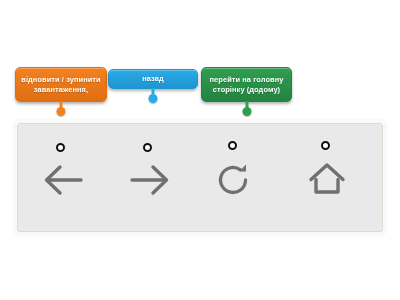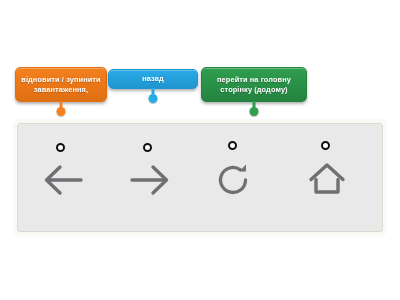--- a/index.html
+++ b/index.html
@@ -110,21 +110,21 @@
       <span class="chip-stem" style="background: rgb(244, 128, 30);"></span>
       <span class="chip-dot" style="background: rgb(244, 128, 30);"></span>
     </div>
 
     <div class="label-chip" id="chip-1" style="left: 108px; top: 69px; width: 90px; height: 20px; background: linear-gradient(rgb(41, 171, 232) 0%, rgb(31, 149, 207) 100%); border: 1px solid rgb(31, 149, 207);">
       <span>назад</span>
       <span class="chip-stem" style="background: rgb(41, 171, 232);"></span>
       <span class="chip-dot" style="background: rgb(41, 171, 232);"></span>
     </div>
 
-    <div class="label-chip" id="chip-2" style="left: 201px; top: 67px; width: 106px; height: 35px; background: linear-gradient(rgb(47, 158, 79) 0%, rgb(36, 131, 64) 100%); border: 1px solid rgb(36, 131, 64);">
+    <div class="label-chip" id="chip-2" style="left: 201px; top: 67px; width: 91px; height: 35px; background: linear-gradient(rgb(47, 158, 79) 0%, rgb(36, 131, 64) 100%); border: 1px solid rgb(36, 131, 64);">
       <span>перейти на головну сторінку (додому)</span>
       <span class="chip-stem" style="background: rgb(47, 158, 79);"></span>
       <span class="chip-dot" style="background: rgb(47, 158, 79);"></span>
     </div>
 
 
   </div>
 
   <div class="image-panel" style="background: rgb(233, 233, 233); border-color: rgb(221, 218, 210);"></div>
 

